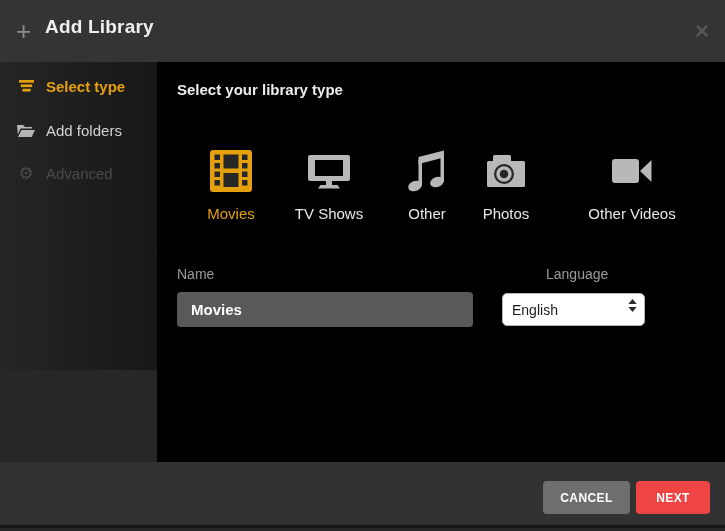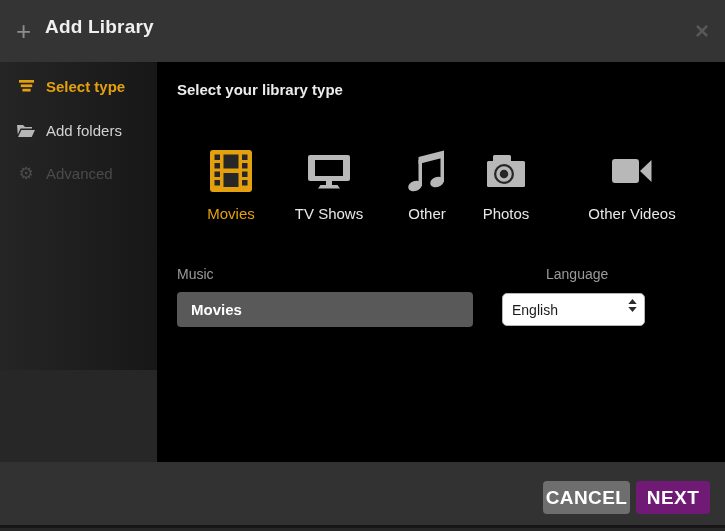--- a/index.html
+++ b/index.html
@@ -93,25 +93,25 @@
 
   
   .footer {
     position: absolute; top: 462px; left: 0; width: 725px; height: 66px;
     background: #323232; border-bottom: 3px solid #161616;
   }
   .btn {
     position: absolute; top: 19px; height: 33px;
     border: none; border-radius: 4px;
     font-family: "Liberation Sans", sans-serif;
-    font-size: 19px; font-weight: 700; letter-spacing: 0.4px;
+    font-size: 12px; font-weight: 700; letter-spacing: 0.4px;
     color: #ffffff; cursor: pointer;
   }
   .btn-cancel { right: 95px; width: 87px; background: #6e6e6e; }
-  .btn-next   { right: 15px; width: 74px; background: #701a75; }
+  .btn-next   { right: 15px; width: 74px; background: #ef4444; }
 </style>
 </head>
 <body>
 
 <div class="modal">
 
   <div class="header">
     <span class="plus-icon">+</span>
     <span class="header-title">Add Library</span>
     <span class="close-icon">×</span>
@@ -201,21 +201,21 @@
     </div>
 
     <div class="type-item type-other">
       <svg width="46" height="46" viewBox="0 0 46 46">
         <rect x="3" y="11" width="27" height="24" rx="3" fill="#b8b8b8"></rect>
         <polygon points="31,23 42.5,12 42.5,34" fill="#b8b8b8"></polygon>
       </svg>
       <div class="type-label">Other Videos</div>
     </div>
 
-    <div class="field-label name-label">Music</div>
+    <div class="field-label name-label">Name</div>
     <input class="name-input" type="text" value="Movies" style="">
 
     <div class="field-label lang-label">Language</div>
     <div class="lang-select">
       <span>English</span>
       <span class="lang-arrows">
         <svg width="9" height="13" viewBox="0 0 9 13">
           <polygon points="4.5,0 8.7,5 0.3,5" fill="#2b2b2b"></polygon>
           <polygon points="0.3,8 8.7,8 4.5,13" fill="#2b2b2b"></polygon>
         </svg>

